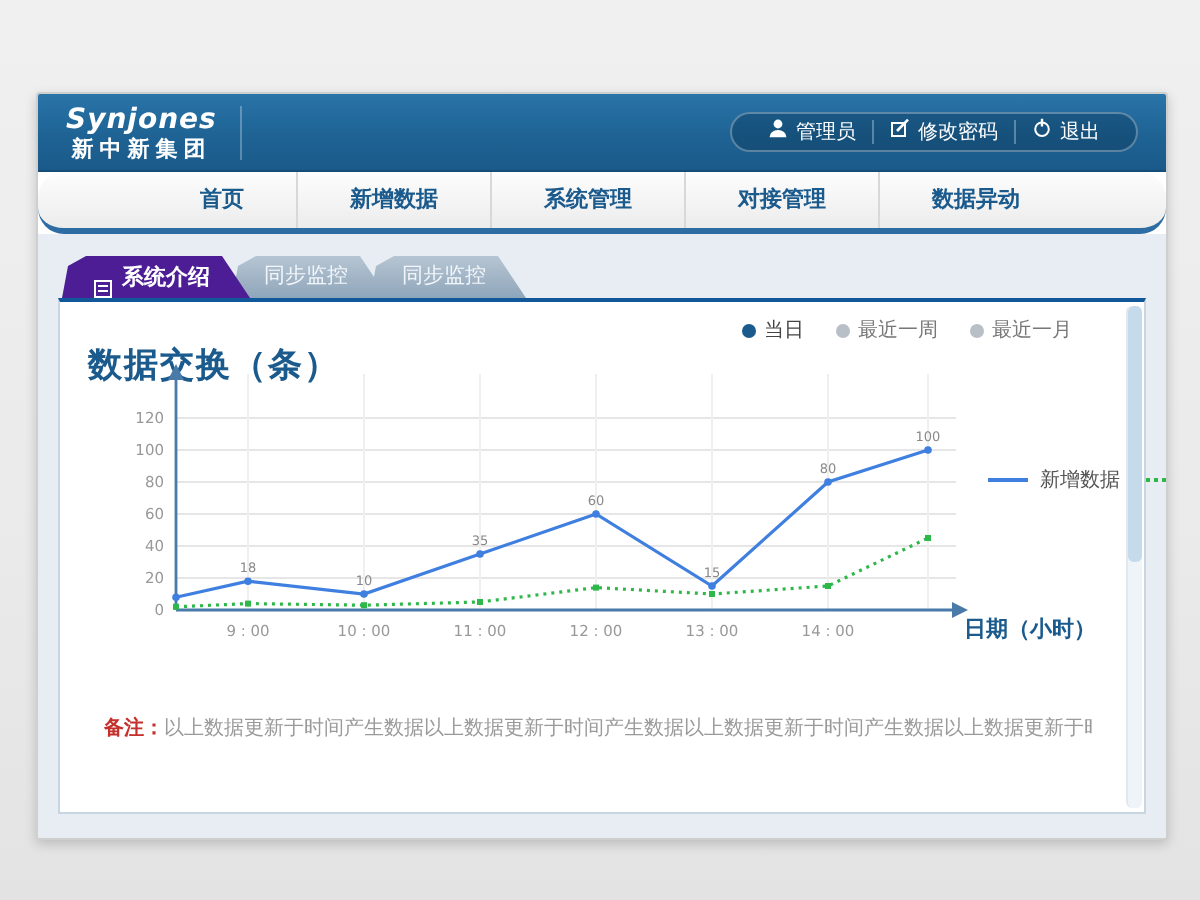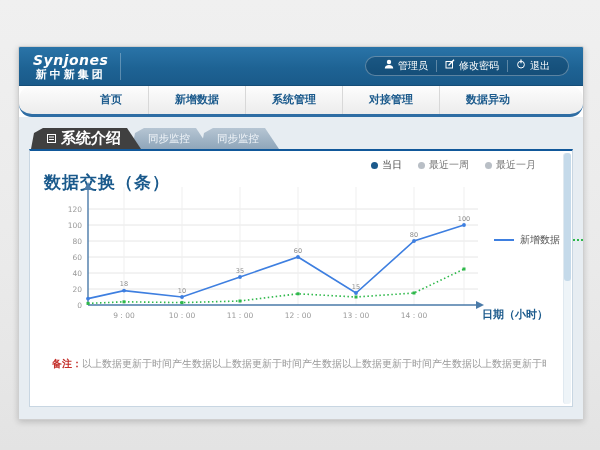--- a/index.html
+++ b/index.html
@@ -48,21 +48,21 @@
   .content{position:relative;height:303px;background:#e7edf2;}
   .tabs{position:absolute;left:12px;top:11px;display:flex;align-items:flex-end;height:21px;}
   .tab{
     position:relative;height:21px;line-height:21px;font-size:10.5px;color:#f2f6fa;
     padding:0 20px 0 16px;cursor:pointer;white-space:nowrap;
     background:linear-gradient(180deg,#b6c5d3,#8fa6ba);
     clip-path:polygon(0 100%,3px 5px,12px 0,calc(100% - 14px) 0,100% 100%);
     display:flex;align-items:center;gap:5px;
   }
   .tab + .tab{margin-left:-9px;}
-  .tab.active{background:#404040;font-weight:bold;color:#fff;font-size:15px;z-index:3;}
+  .tab.active{background:#4c1d95;font-weight:bold;color:#fff;font-size:11px;z-index:3;align-items:flex-end;}
   .tab:nth-child(2){z-index:2;}
   .tab:nth-child(3){z-index:1;}
   
   .panel{
     position:absolute;left:10px;right:10px;top:32px;bottom:13px;
     background:#fff;border:1px solid #c8d6e2;border-top:2px solid #11589a;
   }
   .radios{position:absolute;top:7px;right:36px;display:flex;gap:16px;align-items:center;font-family:Liberation Mono, monospace;}
   .radio{display:flex;align-items:center;gap:4px;font-size:10px;color:#777;cursor:pointer;}
   .dot{width:7px;height:7px;border-radius:50%;background:#b9bfc6;}

